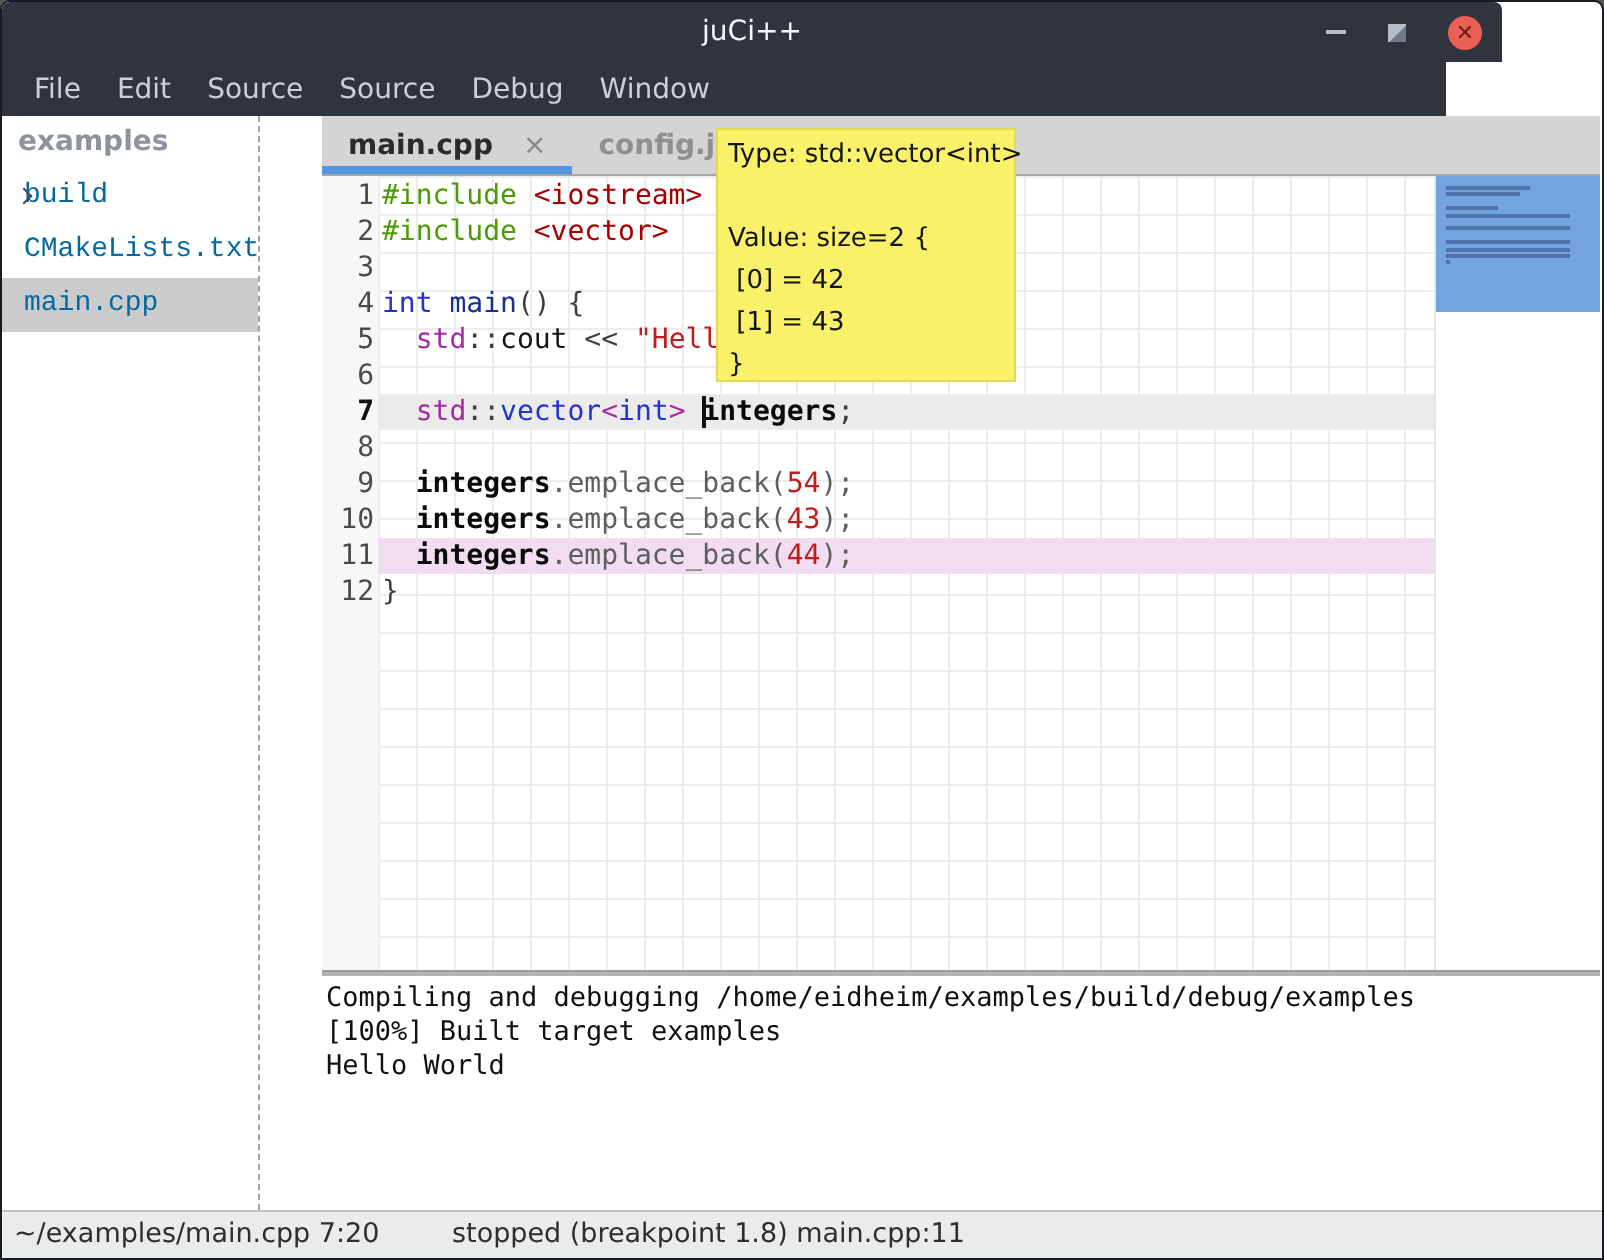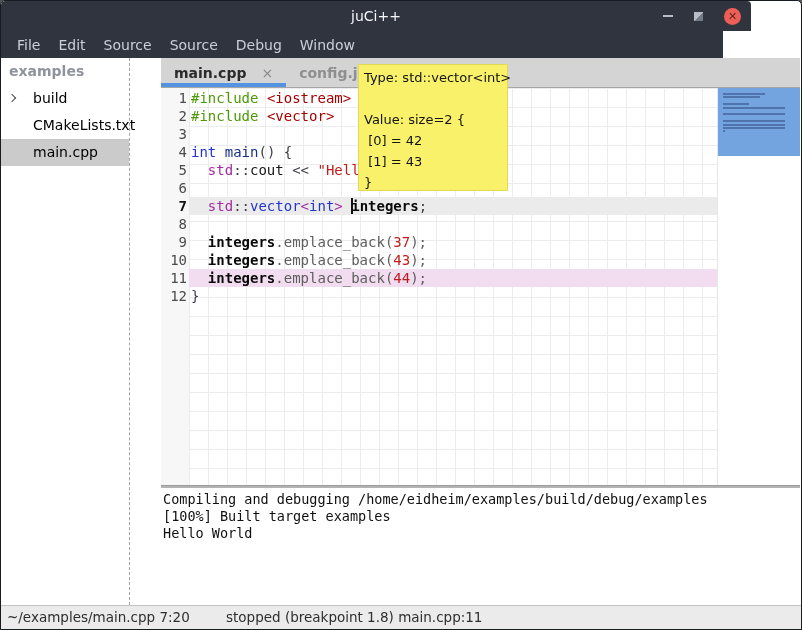--- a/index.html
+++ b/index.html
@@ -16,21 +16,21 @@
   .btn-min{width:10px;height:2px;background:#b6bcc6;}
   .btn-restore{width:9px;height:9px;background:linear-gradient(135deg,#b6bcc6 55%,#747b88 45%);}
   .btn-close{width:17px;height:17px;border-radius:50%;background:#ec5f57;color:#69211d;font-size:11px;font-weight:bold;
     display:flex;align-items:center;justify-content:center;line-height:1;}
   
   .menubar{position:absolute;left:0;top:30px;width:722px;height:27px;background:#2f343f;display:flex;align-items:center;padding-left:7px;}
   .menu-item{color:#cad0da;font-size:14px;padding:4px 9px;cursor:default;}
   
   .sidebar{position:absolute;left:0;top:57px;width:129px;bottom:24px;background:#fff;border-right:1px dashed #a3a3a3;}
   .side-header{height:27px;line-height:27px;padding-left:8px;font-weight:bold;color:#8f939b;font-size:14px;}
-  .side-item{position:relative;height:27px;line-height:27px;padding-left:32px;font-size:14px;color:#000000;cursor:default;white-space:nowrap;}
+  .side-item{position:relative;height:27px;line-height:27px;padding-left:11px;font-size:14px;color:#0369a1;cursor:default;white-space:nowrap;font-family:Liberation Mono, monospace;}
   .side-item.selected{background:#cbcbcb;}
   .chev{position:absolute;left:8px;top:10px;width:6px;height:6px;border-top:1.6px solid #4a4a4a;border-right:1.6px solid #4a4a4a;transform:rotate(45deg);}
   
   .tabbar{position:absolute;left:160px;top:57px;right:1px;height:30px;background:#d4d4d4;border-bottom:1px solid #a6a6a6;display:flex;}
   .tab{position:relative;display:flex;align-items:center;padding:0 13px;font-size:14px;font-weight:bold;color:#8f8f8f;cursor:default;}
   .tab.active{color:#2b2b2b;}
   .tab.active::after{content:"";position:absolute;left:0;right:0;bottom:0;height:4px;background:#5294e2;}
   .tab-close{margin-left:15px;color:#878787;font-weight:normal;font-size:14px;line-height:1;}
   
   .editor{position:absolute;left:160px;top:87px;right:1px;height:397px;background:#fff;overflow:hidden;
@@ -128,21 +128,21 @@
     <div class="textarea" id="textarea">
         <div class="codeline" style="top: 19px;"><span class="tk-pp">#include</span><span class="tk-plain"> </span><span class="tk-inc">&lt;vector&gt;</span></div>
         <div class="codeline" style="top: 1px;"><span class="tk-pp">#include</span><span class="tk-plain"> </span><span class="tk-inc">&lt;iostream&gt;</span></div>
         <div class="codeline" style="top: 37px;"></div>
         <div class="codeline" style="top: 55px;"><span class="tk-kw">int</span><span class="tk-plain"> </span><span class="tk-fn">main</span><span class="tk-pun">() {</span></div>
         <div class="codeline" style="top: 73px;"><span class="tk-plain">  </span><span class="tk-ns">std</span><span class="tk-pun">::</span><span class="tk-var">cout</span><span class="tk-plain"> </span><span class="tk-pun">&lt;&lt;</span><span class="tk-plain"> </span><span class="tk-str">"Hello World\n"</span><span class="tk-pun">;</span></div>
         <div class="codeline" style="top: 91px;"></div>
         <div class="hl hl-cur" style="top: 109px;"></div>
         <div class="codeline" style="top: 109px;"><span class="tk-plain">  </span><span class="tk-ns">std</span><span class="tk-pun">::</span><span class="tk-kw">vector</span><span class="tk-ns">&lt;</span><span class="tk-kw">int</span><span class="tk-ns">&gt;</span><span class="tk-plain"> </span><span class="tk-bold">integers</span><span class="tk-pun">;</span></div>
         <div class="codeline" style="top: 127px;"></div>
-        <div class="codeline" style="top: 145px;"><span class="tk-plain">  </span><span class="tk-bold">integers</span><span class="tk-gray">.</span><span class="tk-gray">emplace_back</span><span class="tk-gray">(</span><span class="tk-num">37</span><span class="tk-gray">);</span></div>
+        <div class="codeline" style="top: 145px;"><span class="tk-plain">  </span><span class="tk-bold">integers</span><span class="tk-gray">.</span><span class="tk-gray">emplace_back</span><span class="tk-gray">(</span><span class="tk-num">54</span><span class="tk-gray">);</span></div>
         <div class="codeline" style="top: 163px;"><span class="tk-plain">  </span><span class="tk-bold">integers</span><span class="tk-gray">.</span><span class="tk-gray">emplace_back</span><span class="tk-gray">(</span><span class="tk-num">43</span><span class="tk-gray">);</span></div>
         <div class="hl hl-bp" style="top: 181px;"></div>
         <div class="codeline" style="top: 181px;"><span class="tk-plain">  </span><span class="tk-bold">integers</span><span class="tk-gray">.</span><span class="tk-gray">emplace_back</span><span class="tk-gray">(</span><span class="tk-num">44</span><span class="tk-gray">);</span></div>
         <div class="codeline" style="top: 199px;"><span class="tk-pun">}</span></div>
         <div class="caret" style="left: 162.17px; top: 110px;"></div>
       </div>
     <div class="minimap">
       <div class="mm-view" id="mmview">
           <div class="mm-bar" style="width: 41.8px;"></div>
           <div class="mm-bar" style="width: 37.4px;"></div>

